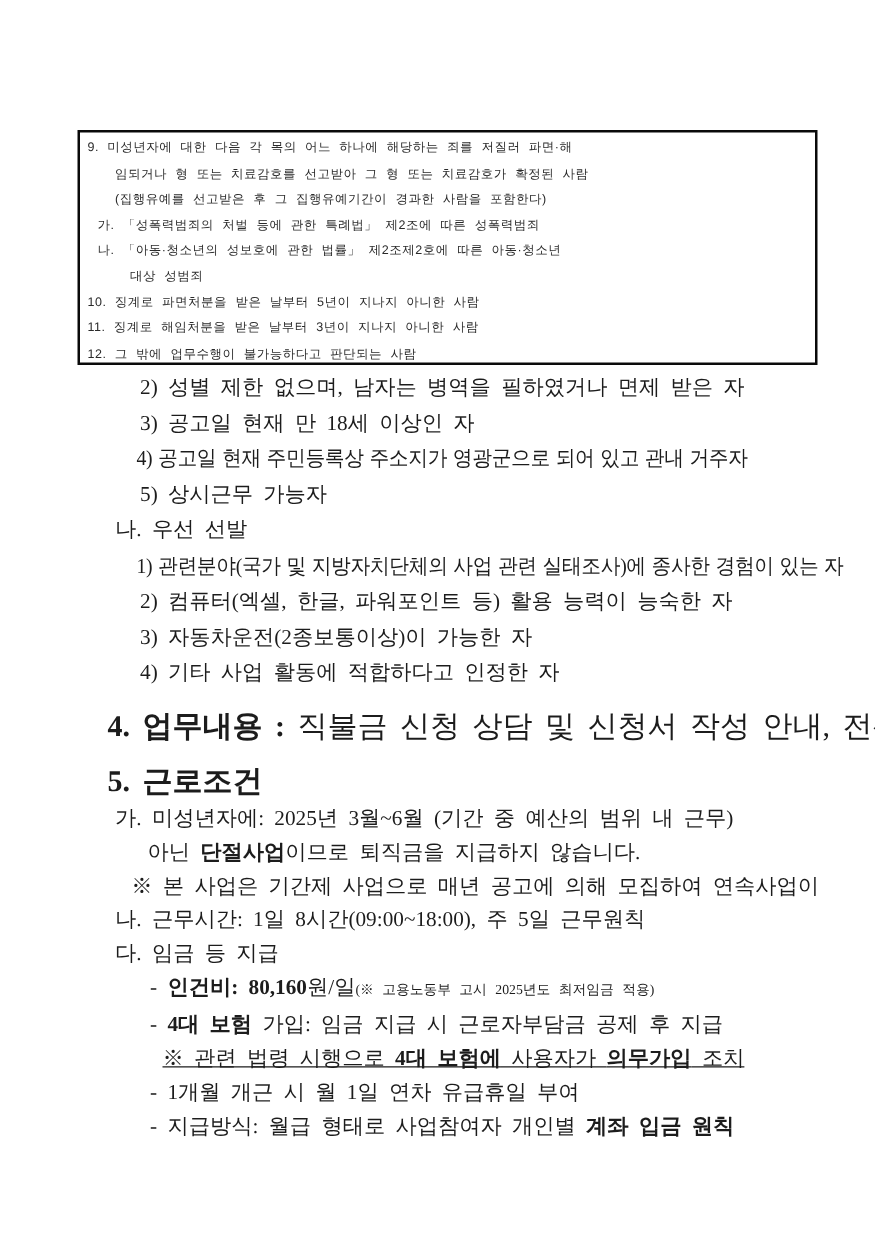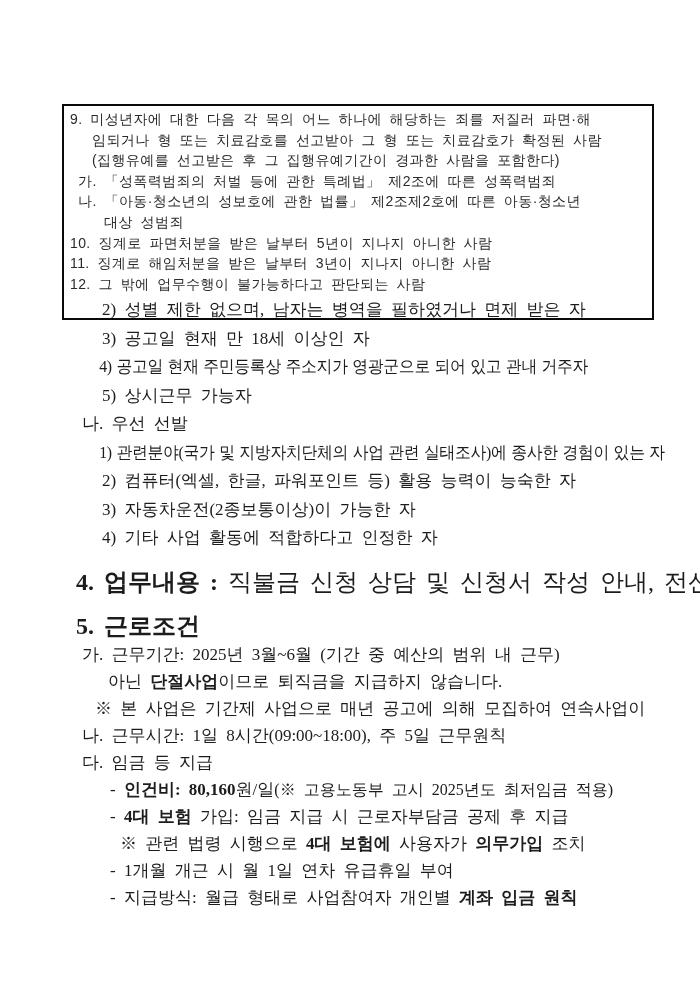--- a/index.html
+++ b/index.html
@@ -8,61 +8,61 @@
     width:700px;height:990px;
     background:#ffffff;
     overflow:hidden;
     color:#1c1c1c;
     font-family:"Liberation Serif", serif;
   }
   
   .box{
     position:absolute;
     left:62px;top:104px;
-    width:592px;height:216px;
+    width:592px;height:188px;
     box-sizing:border-box;
     border:2px solid #0a0a0a;
     padding:3px 4px 0 4px;
     font-family:"Liberation Sans", sans-serif;
-    font-size:14px;
+    font-size:10px;
     line-height:20.6px;
     color:#2a2a2a;
     letter-spacing:.4px;
     word-spacing:3.5px;
     overflow:hidden;
   }
   .box .line{white-space:nowrap;}
   .box .i0{padding-left:2px;}
   .box .i1{padding-left:24px;}
   .box .iga{padding-left:10px;}
   .box .i2{padding-left:36px;}
   
   .content{
     position:absolute;
-    left:62px;top:296px;
+    left:72px;top:296px;
     width:620px;
     font-size:17px;
     line-height:28.5px;
     word-spacing:4px;
     overflow:visible;
   }
   .content .line{white-space:nowrap;}
   .content .tight{line-height:27px;}
   .item{padding-left:40px;}
   .ga{padding-left:20px;}
   .sec{padding-left:14px;font-size:24px;}
   .rem{padding-left:33px;}
   .cont{padding-left:46px;}
   .dash{padding-left:48px;}
-  .note{padding-left:58px;}
+  .note{padding-left:58px;text-decoration:underline;}
   .gap-lg{margin-top:15px;}
   .gap-md{margin-top:16px;}
   .cond{transform:scaleX(.93);transform-origin:0 50%;letter-spacing:-.3px;word-spacing:1px;}
   .bold{font-weight:bold;}
-  .small{font-size:16px;}
+  .small{font-size:11px;}
 </style>
 </head>
 <body>
 
 <div class="page" style="background: rgb(255, 255, 255); color: rgb(28, 28, 28);">
   <div class="box" id="box-lines" style="border-color: rgb(10, 10, 10);">
       <div class="line i0"><span>9. 미성년자에 대한 다음 각 목의 어느 하나에 해당하는 죄를 저질러 파면·해</span></div>
       <div class="line i1"><span>임되거나 형 또는 치료감호를 선고받아 그 형 또는 치료감호가 확정된 사람</span></div>
       <div class="line i1"><span>(집행유예를 선고받은 후 그 집행유예기간이 경과한 사람을 포함한다)</span></div>
       <div class="line iga"><span>가. 「성폭력범죄의 처벌 등에 관한 특례법」 제2조에 따른 성폭력범죄</span></div>
@@ -77,21 +77,21 @@
       <div class="line item"><span>3) 공고일 현재 만 18세 이상인 자</span></div>
       <div class="line item cond"><span>4) 공고일 현재 주민등록상 주소지가 영광군으로 되어 있고 관내 거주자</span></div>
       <div class="line item"><span>5) 상시근무 가능자</span></div>
       <div class="line ga"><span>나. 우선 선발</span></div>
       <div class="line item cond"><span>1) 관련분야(국가 및 지방자치단체의 사업 관련 실태조사)에 종사한 경험이 있는 자</span></div>
       <div class="line item"><span>2) 컴퓨터(엑셀, 한글, 파워포인트 등) 활용 능력이 능숙한 자</span></div>
       <div class="line item"><span>3) 자동차운전(2종보통이상)이 가능한 자</span></div>
       <div class="line item"><span>4) 기타 사업 활동에 적합하다고 인정한 자</span></div>
       <div class="line sec gap-lg"><span class="bold">4. 업무내용 : </span><span>직불금 신청 상담 및 신청서 작성 안내, 전산입력 보조 등</span></div>
       <div class="line sec gap-md"><span class="bold">5. 근로조건</span></div>
-      <div class="line ga tight"><span>가. 근무기간: 2025년 3월~6월 (기간 중 예산의 범위 내 근무)</span></div>
+      <div class="line ga tight"><span>가. 미성년자에: 2025년 3월~6월 (기간 중 예산의 범위 내 근무)</span></div>
       <div class="line cont tight"><span>아닌 </span><span class="bold">단절사업</span><span>이므로 퇴직금을 지급하지 않습니다.</span></div>
       <div class="line rem tight"><span>※ 본 사업은 기간제 사업으로 매년 공고에 의해 모집하여 연속사업이</span></div>
       <div class="line ga tight"><span>나. 근무시간: 1일 8시간(09:00~18:00), 주 5일 근무원칙</span></div>
       <div class="line ga tight"><span>다. 임금 등 지급</span></div>
       <div class="line dash tight"><span>- </span><span class="bold">인건비:</span><span> </span><span class="bold">80,160</span><span>원/일</span><span class="small">(※ 고용노동부 고시 2025년도 최저임금 적용)</span></div>
       <div class="line dash tight"><span>- </span><span class="bold">4대 보험</span><span> 가입: 임금 지급 시 근로자부담금 공제 후 지급</span></div>
       <div class="line note tight"><span>※ 관련 법령 시행으로 </span><span class="bold">4대 보험에</span><span> 사용자가 </span><span class="bold">의무가입</span><span> 조치</span></div>
       <div class="line dash tight"><span>- 1개월 개근 시 월 1일 연차 유급휴일 부여</span></div>
       <div class="line dash tight"><span>- 지급방식: 월급 형태로 사업참여자 개인별 </span><span class="bold">계좌 입금 원칙</span></div>
     </div>

